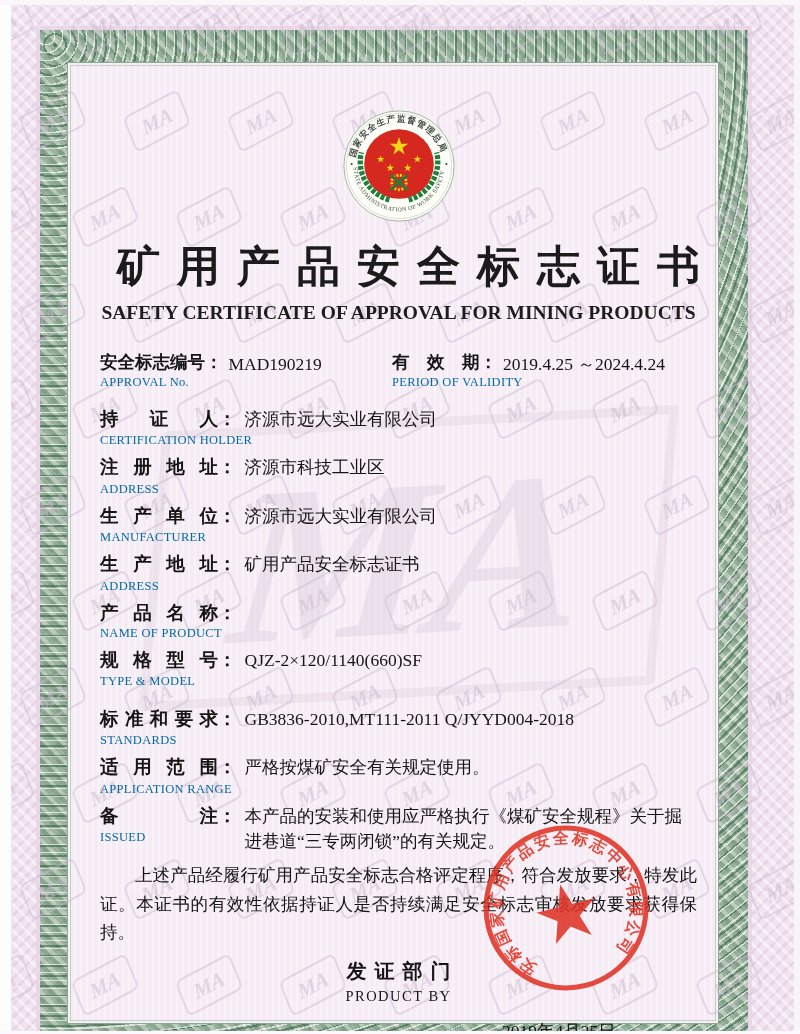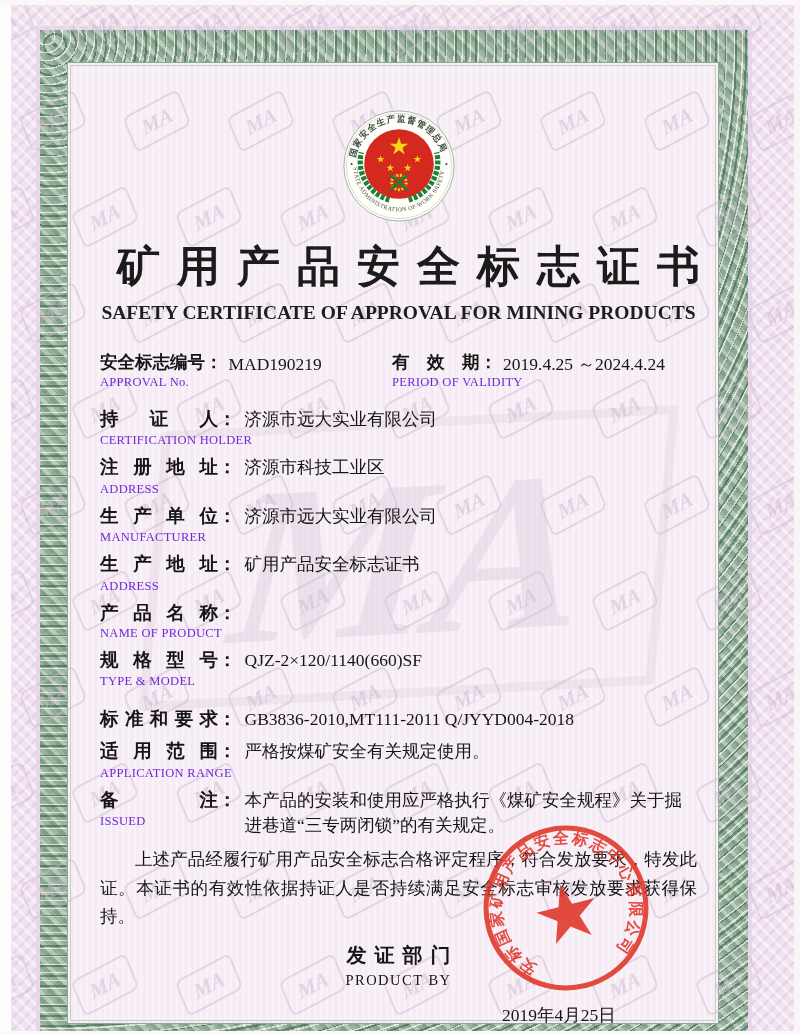--- a/index.html
+++ b/index.html
@@ -45,21 +45,21 @@
   .title-cn{margin-top:14px;text-align:center;font-size:43px;font-weight:700;
     letter-spacing:17px;padding-left:17px;color:#1b1b1b;white-space:nowrap;}
   .title-en{margin-top:6px;text-align:center;font-size:19.5px;font-weight:700;color:#1d1d1d;}
 
   .approval{display:flex;margin-top:26px;}
   .apg1{width:292px;flex:none;}
   .apg2{flex:1;}
   .apline{display:flex;align-items:baseline;}
   .ap-cn{font-size:17.5px;font-weight:700;white-space:nowrap;}
   .ap-val{font-size:17.5px;margin-left:6px;position:relative;top:2px;white-space:nowrap;}
-  .eng{font-size:12.5px;letter-spacing:.3px;color:#6d28d9;margin-top:1px;}
+  .eng{font-size:12.5px;letter-spacing:.3px;color:#0369a1;margin-top:1px;}
 
   .fields{margin-top:16px;}
   .field{margin-bottom:6px;}
   .fline{display:flex;align-items:baseline;}
   .cn{flex:none;width:118px;font-size:18.5px;font-weight:700;text-align:justify;text-align-last:justify;}
   .colon{font-size:18.5px;font-weight:700;margin-right:8px;}
   .val{flex:1;font-size:17.5px;line-height:1.45;}
   .gap{margin-top:17px;}
   .field-remarks .eng{margin-top:-24px;}
 
@@ -290,20 +290,21 @@
         </div>
         <div class="eng">TYPE &amp; MODEL</div>
       </div>
 
       <div class="field gap">
         <div class="fline">
           <span class="cn">标准和要求</span>
             <span class="colon">：</span>
           <span class="val">GB3836-2010,MT111-2011 Q/JYYD004-2018</span>
         </div>
+        <div class="eng">STANDARDS</div>
       </div>
 
       <div class="field">
         <div class="fline">
           <span class="cn">适用范围</span>
             <span class="colon">：</span>
           <span class="val">严格按煤矿安全有关规定使用。</span>
         </div>
         <div class="eng">APPLICATION RANGE</div>
       </div>

